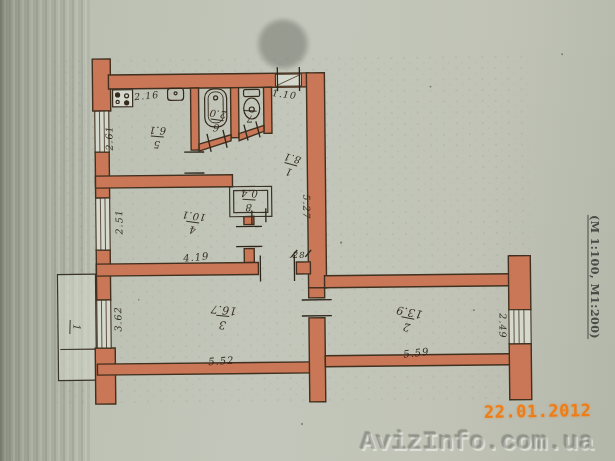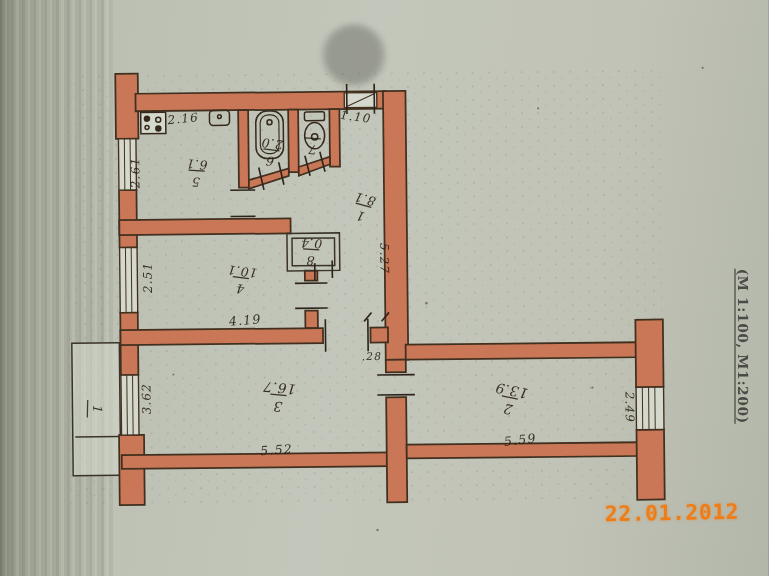--- a/index.html
+++ b/index.html
@@ -26,21 +26,21 @@
     transform:translate(-50%,-50%) rotate(var(--r,180deg));
     font:italic 10px "DejaVu Serif",serif;color:rgba(43,34,24,.92);
     line-height:1.15;letter-spacing:.5px;white-space:nowrap;
   }
   .frac .num{border-bottom:1px solid rgba(43,34,24,.9);padding:0 3px 1px;}
   .dim{
     position:absolute;transform:translate(-50%,-50%) rotate(var(--r,0deg));
     font:italic 9.5px "DejaVu Serif",serif;color:rgba(40,32,22,.9);
     letter-spacing:1px;white-space:nowrap;
   }
-  .dim.small{font-size:8.5px;margin-top:31px;}
+  .dim.small{font-size:8.5px;}
   .balcony-label{
     position:absolute;transform:translate(-50%,-50%) rotate(92deg);
     font:italic 10px "DejaVu Serif",serif;color:rgba(43,34,24,.9);
   }
   .balcony-label span{border-bottom:1px solid rgba(43,34,24,.85);padding:0 4px 1px;}
   .scale-note{
     position:absolute;left:594px;top:277px;transform:translate(-50%,-50%) rotate(90deg);
     font:bold 11px "DejaVu Serif",serif;color:#4a4a46;letter-spacing:.5px;white-space:nowrap;
   }
   .scale-note span{text-decoration:underline;text-underline-offset:2px;}
@@ -236,15 +236,16 @@
     <div class="dim" style="--r:-90deg;left:117px;top:317px">3.62</div>
     <div class="dim" style="--r:-3deg;left:220px;top:360px;font-size:10px">5.52</div>
     <div class="dim" style="--r:-6deg;left:415px;top:354px;font-size:10px">5.59</div>
     <div class="dim" style="--r:90deg;left:502px;top:328px">2.49</div>
   </div>
 
   <div class="scale-note">
     <span>(М 1:100, М1:200)</span>
   </div>
 
+  <div class="wm-right">AvizInfo.com.ua</div>
   <div class="date-stamp">22.01.2012</div>
 
 </div>
 
 </body></html>

